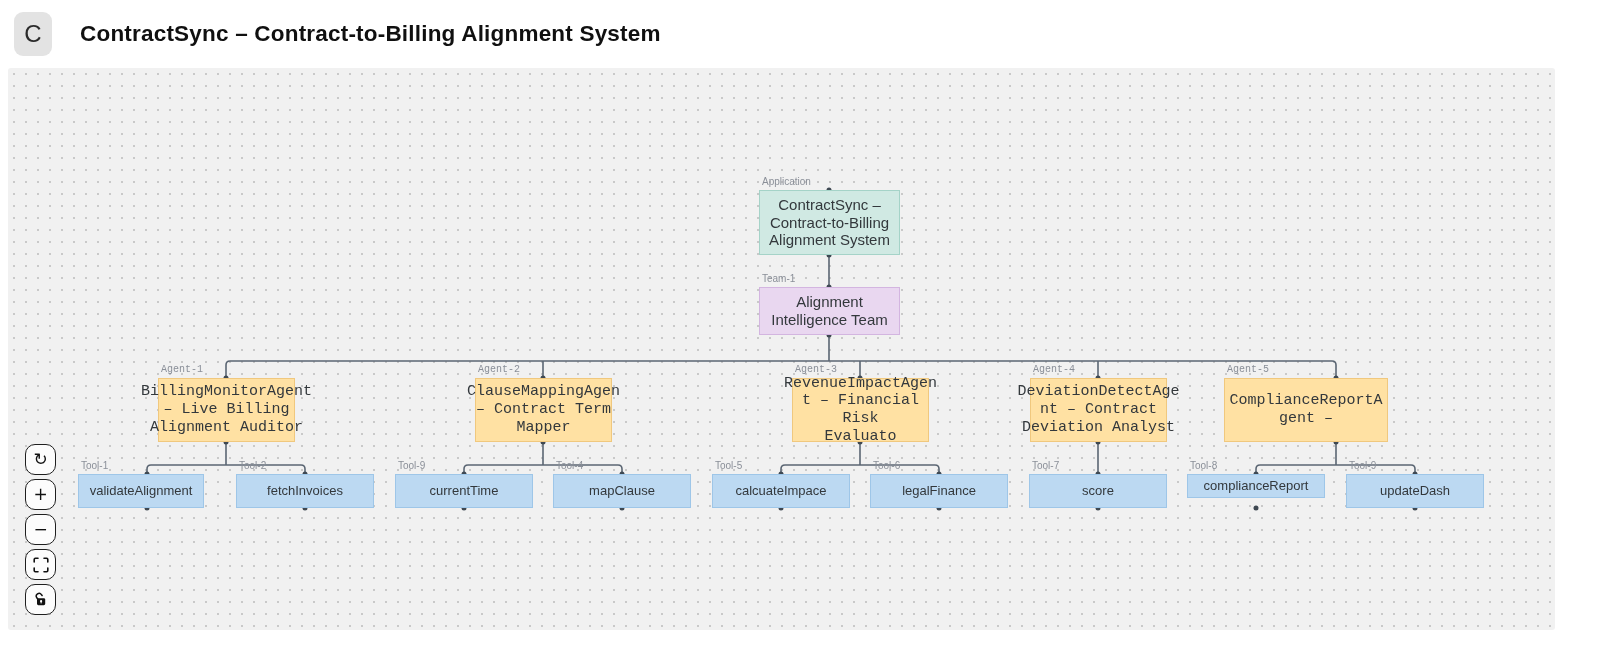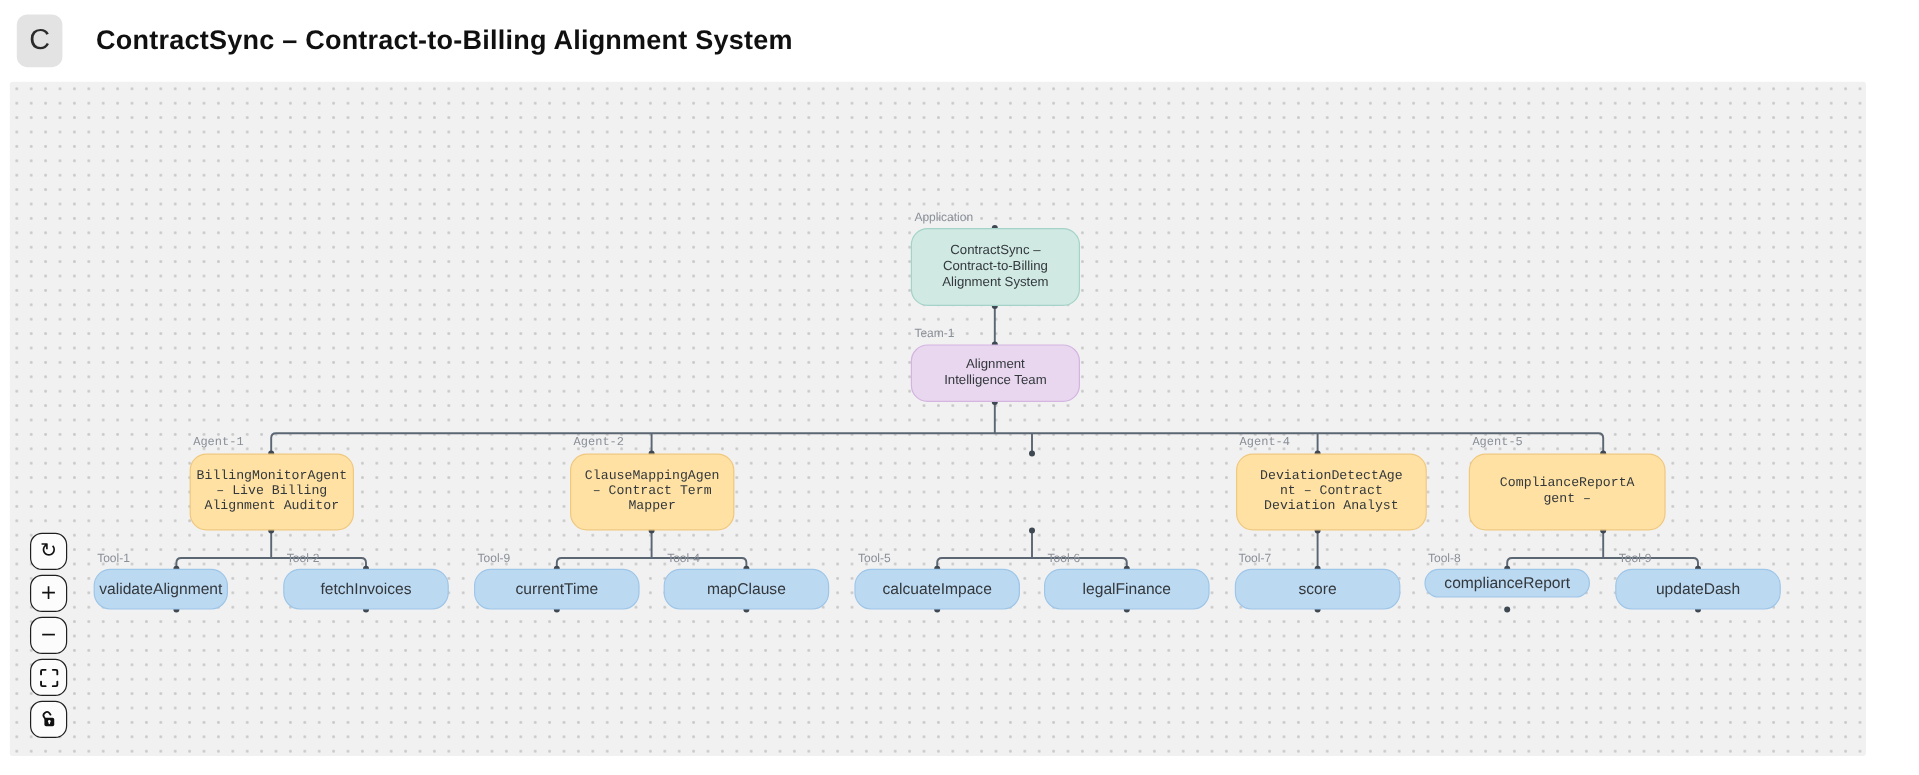--- a/index.html
+++ b/index.html
@@ -21,23 +21,23 @@
     font-size:24px;font-weight:500;color:#2b2b2b;}
   .title{position:absolute;left:80px;top:0;height:68px;line-height:68px;
     font-size:22.5px;font-weight:700;color:#101010;letter-spacing:.2px;}
   .canvas{position:absolute;left:8px;top:68px;width:1547px;height:562px;border-radius:3px;
     background-color:var(--canvas-bg);
     background-image:radial-gradient(circle,var(--dot) 1px,transparent 1.3px);
     background-size:12px 12px;}
   .edges{position:absolute;left:0;top:0;width:1547px;height:562px;pointer-events:none;}
   .edges path{stroke:var(--edge);stroke-width:1.6;fill:none;}
   .edges circle{fill:var(--handle);stroke:none;}
-  .node{position:absolute;border-radius:14px;border:1px solid;display:flex;
+  .node{position:absolute;border-radius:0;border:1px solid;display:flex;
     align-items:center;justify-content:center;text-align:center;cursor:default;}
-  .ntext{white-space:pre-line;font-size:11px;line-height:1.18;color:var(--node-text);
+  .ntext{white-space:pre-line;font-size:15px;line-height:1.18;color:var(--node-text);
     padding:2px 6px;}
   .node.tool .ntext{font-size:13px;}
   .nlabel{position:absolute;left:2px;top:-15px;font-size:10px;color:var(--label);
     white-space:nowrap;text-align:left;}
   .node.app{background:var(--app-fill);border-color:var(--app-border);}
   .node.team{background:var(--team-fill);border-color:var(--team-border);}
   .node.agent{background:var(--agent-fill);border-color:var(--agent-border);font-family:Liberation Mono, monospace;}
   .node.tool{background:var(--tool-fill);border-color:var(--tool-border);}
   .controls{position:absolute;left:17px;top:376px;display:flex;flex-direction:column;gap:4px;}
   .ctrl{width:31px;height:31px;border-radius:10px;border:1.5px solid #1f1f1f;background:#fcfcfc;
@@ -131,33 +131,39 @@
     <div class="ntext">BillingMonitorAgent
 – Live Billing
 Alignment Auditor</div>
   </div>
   <div class="node agent" style="left:467px;top:310px;width:137px;height:64px">
     <span class="nlabel">Agent-2</span>
     <div class="ntext">ClauseMappingAgen
 – Contract Term
 Mapper</div>
   </div>
-  <div class="node agent" style="left:1022px;top:310px;width:159px;height:64px">
+  <div class="node agent" style="left:784px;top:310px;width:137px;height:64px">
+    <span class="nlabel">Agent-3</span>
+    <div class="ntext">RevenueImpactAgen
+t – Financial Risk
+Evaluato</div>
+  </div>
+  <div class="node agent" style="left:1022px;top:310px;width:137px;height:64px">
     <span class="nlabel">Agent-4</span>
     <div class="ntext">DeviationDetectAge
 nt – Contract
 Deviation Analyst</div>
   </div>
   <div class="node agent" style="left:1216px;top:310px;width:164px;height:64px">
     <span class="nlabel">Agent-5</span>
     <div class="ntext">ComplianceReportA
 gent –</div>
   </div>
 
-  <div class="node tool" style="left:70px;top:406px;width:112px;height:34px">
+  <div class="node tool" style="left:70px;top:406px;width:126px;height:34px">
     <span class="nlabel">Tool-1</span>
     <div class="ntext">validateAlignment</div>
   </div>
   <div class="node tool" style="left:228px;top:406px;width:138px;height:34px">
     <span class="nlabel">Tool-2</span>
     <div class="ntext">fetchInvoices</div>
   </div>
   <div class="node tool" style="left:387px;top:406px;width:138px;height:34px">
     <span class="nlabel">Tool-9</span>
     <div class="ntext">currentTime</div>

